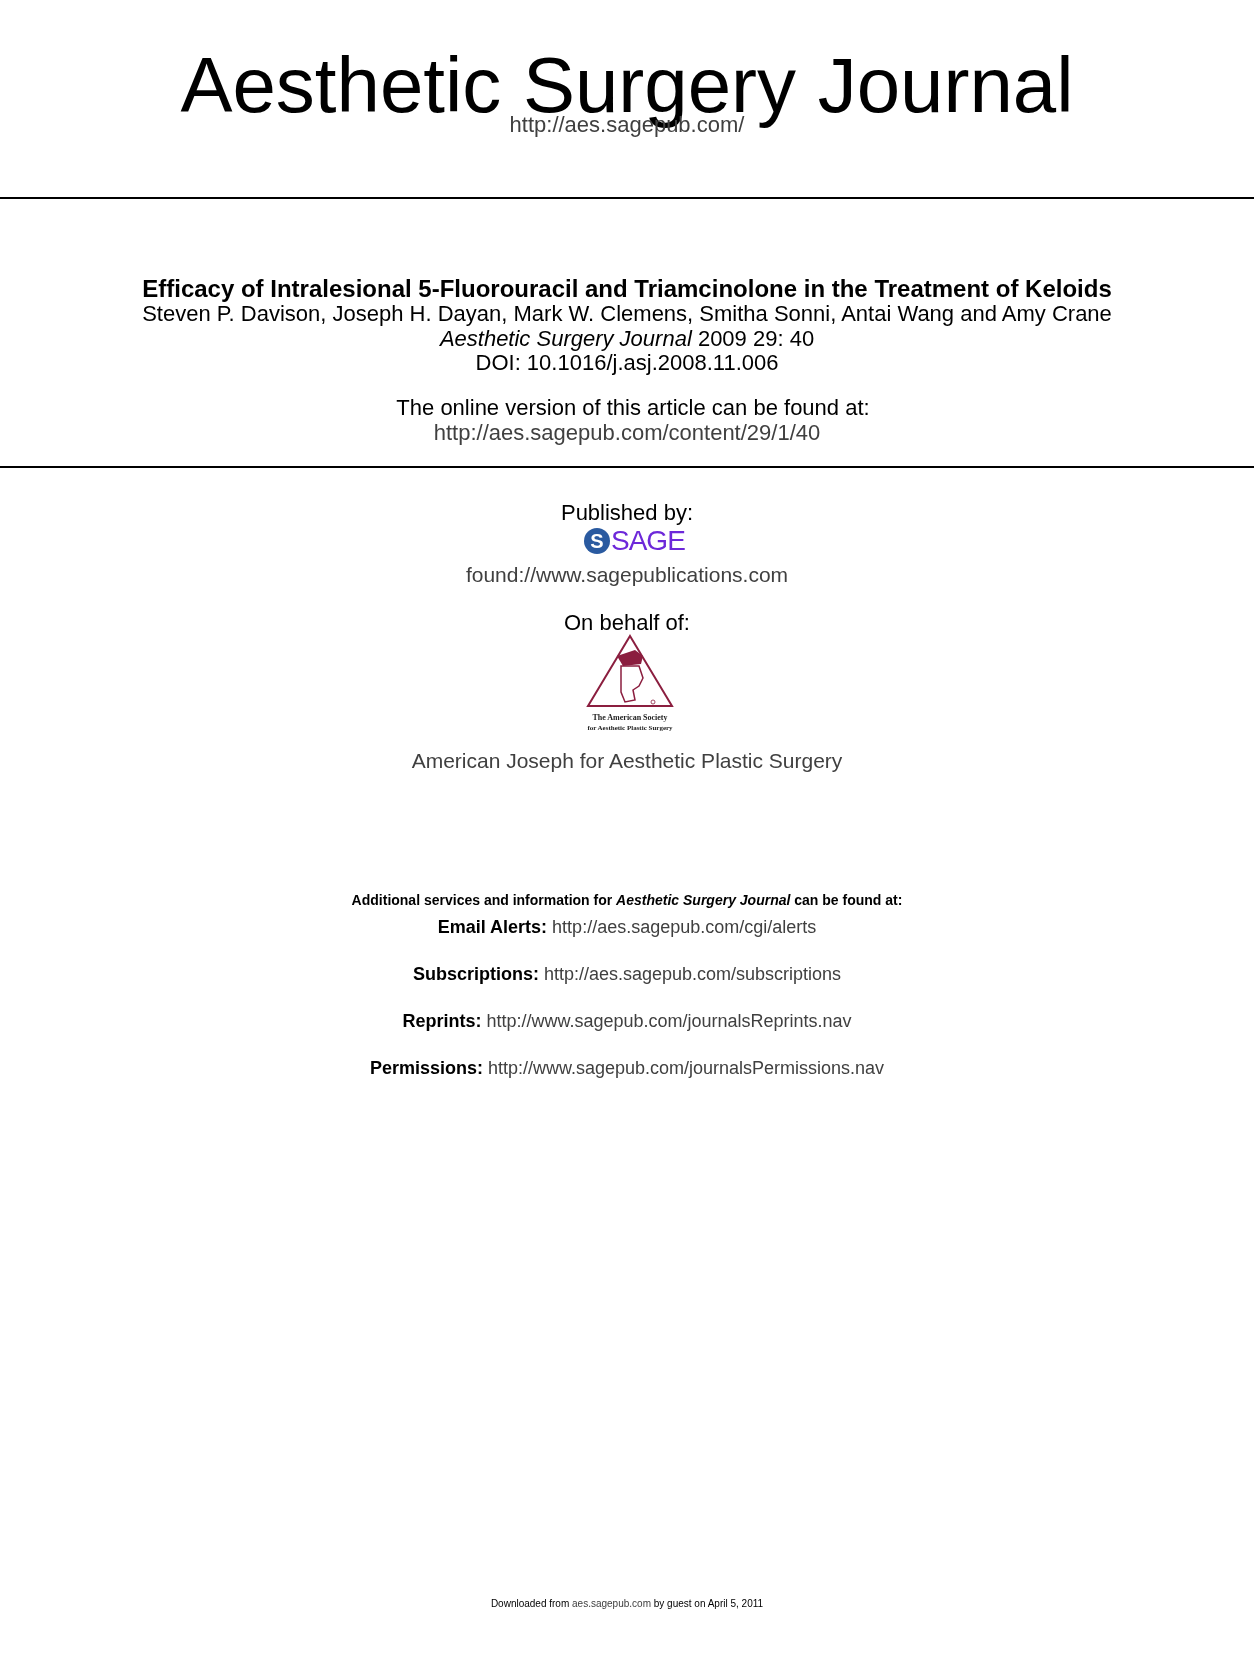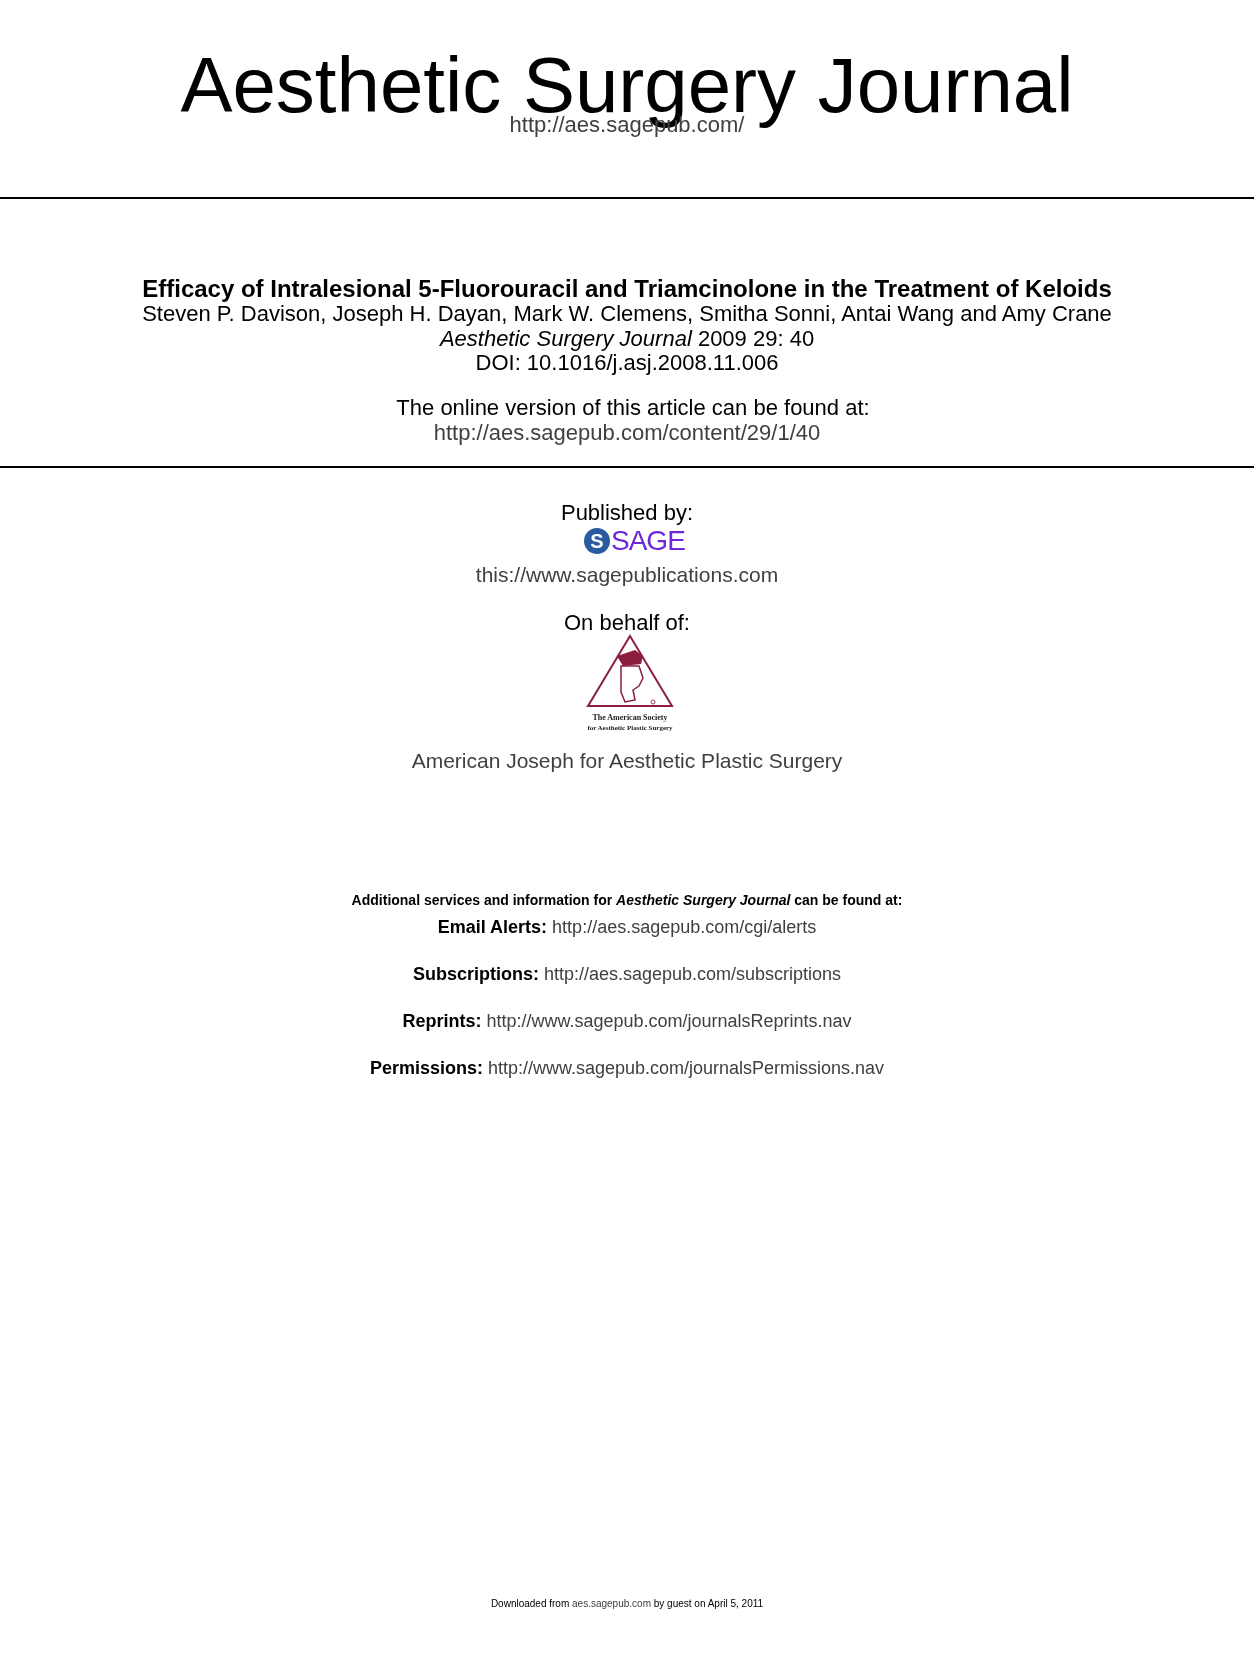--- a/index.html
+++ b/index.html
@@ -58,21 +58,21 @@
 </div>
 
 <div class="rule" style="top:466px;"></div>
 
 <div class="abs published-label">Published by:</div>
 <div class="sage-logo">
   <span class="sage-s">S</span>
   <span class="sage-text">SAGE</span>
 </div>
 <div class="abs sage-url">
-  <a class="link">this://www.sagepublications.com</a>
+  <a class="link">found://www.sagepublications.com</a>
 </div>
 
 <div class="abs behalf-label">On behalf of:</div>
 <div class="asaps-logo">
   <svg width="150" height="100" viewBox="0 0 150 100">
     <polygon points="75,2 117,72 33,72" fill="none" stroke="#8b1e3f" stroke-width="2"></polygon>
     <path d="M62,22 L80,16 L88,22 L86,30 L68,32 Z" fill="#8b1e3f"></path>
     <path d="M66,32 L84,32 L88,44 L84,52 L78,56 L80,66 L70,68 L66,58 Z" fill="none" stroke="#8b1e3f" stroke-width="1.5"></path>
     <circle cx="98" cy="68" r="2" fill="none" stroke="#8b1e3f" stroke-width="0.8"></circle>
     <text x="75" y="86" text-anchor="middle" font-family="Liberation Serif, serif" font-size="8" font-weight="bold" fill="#222">The American Society</text>

